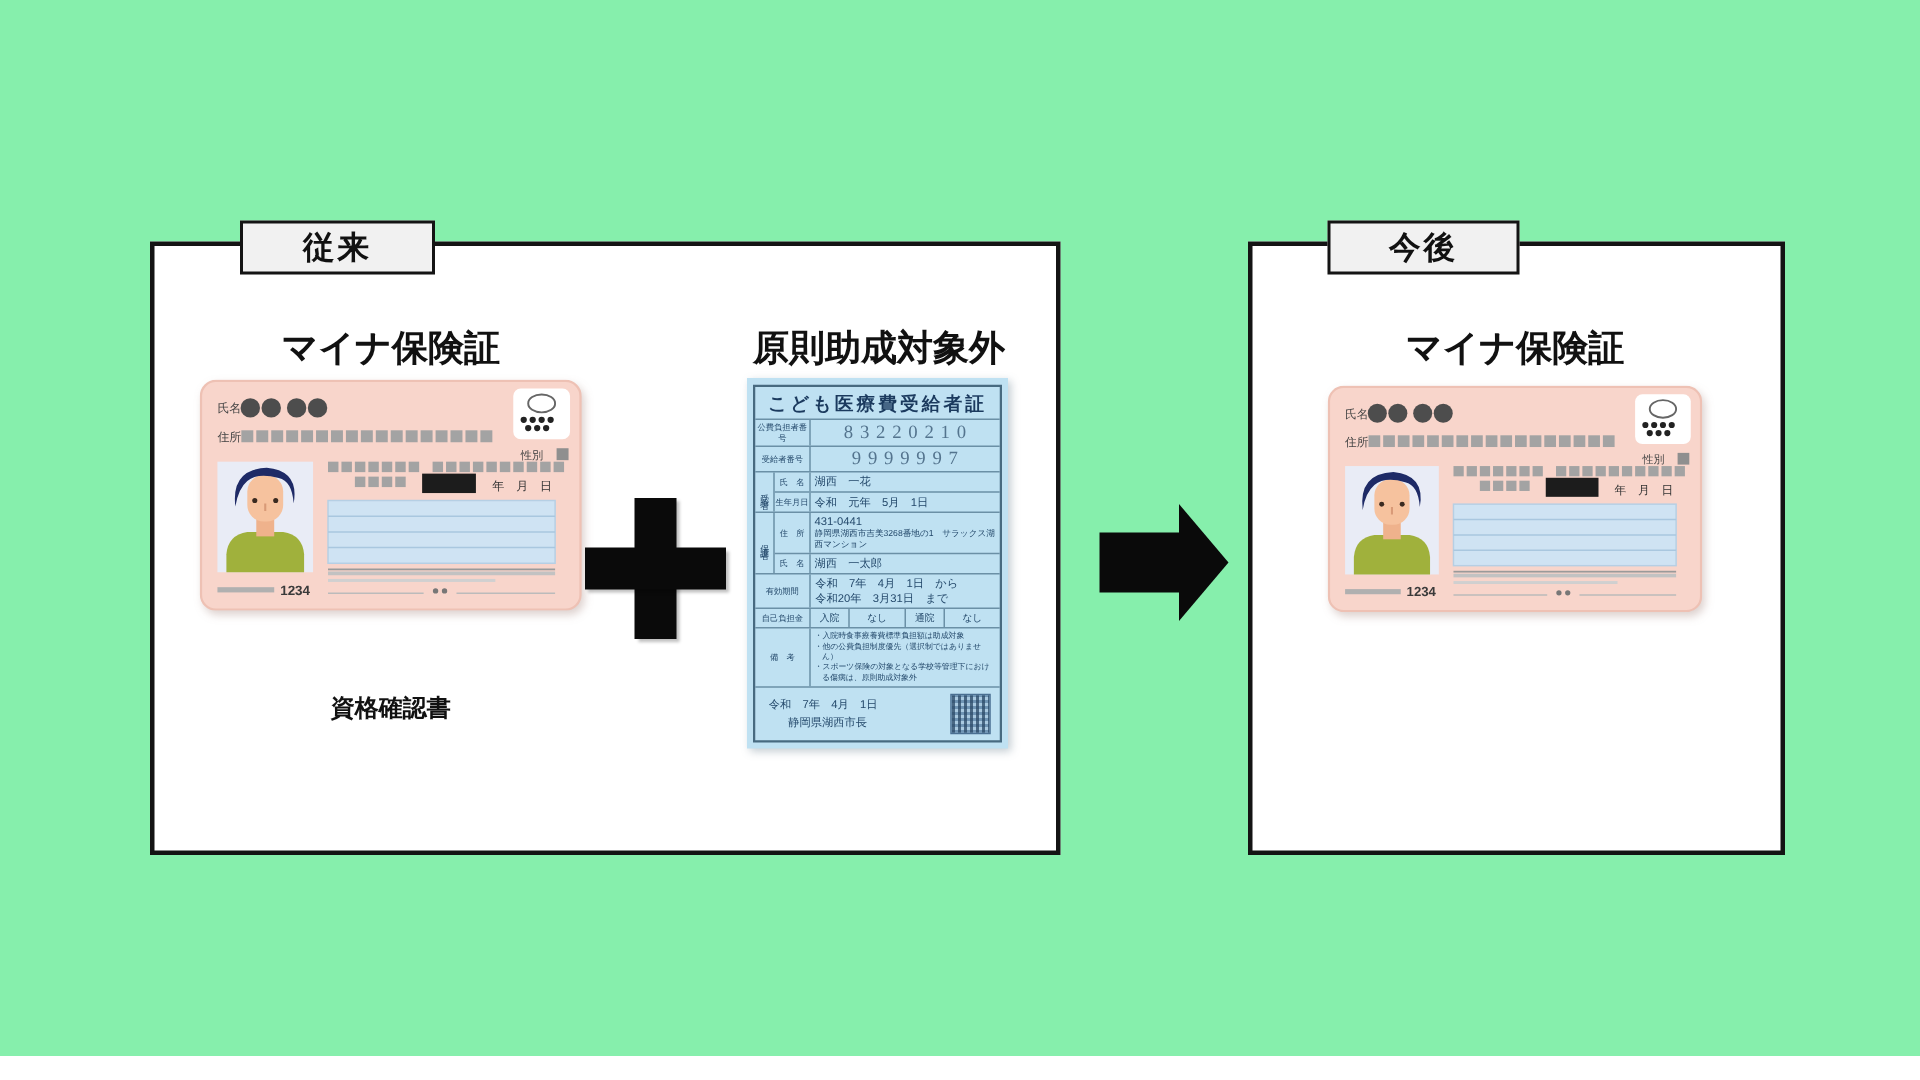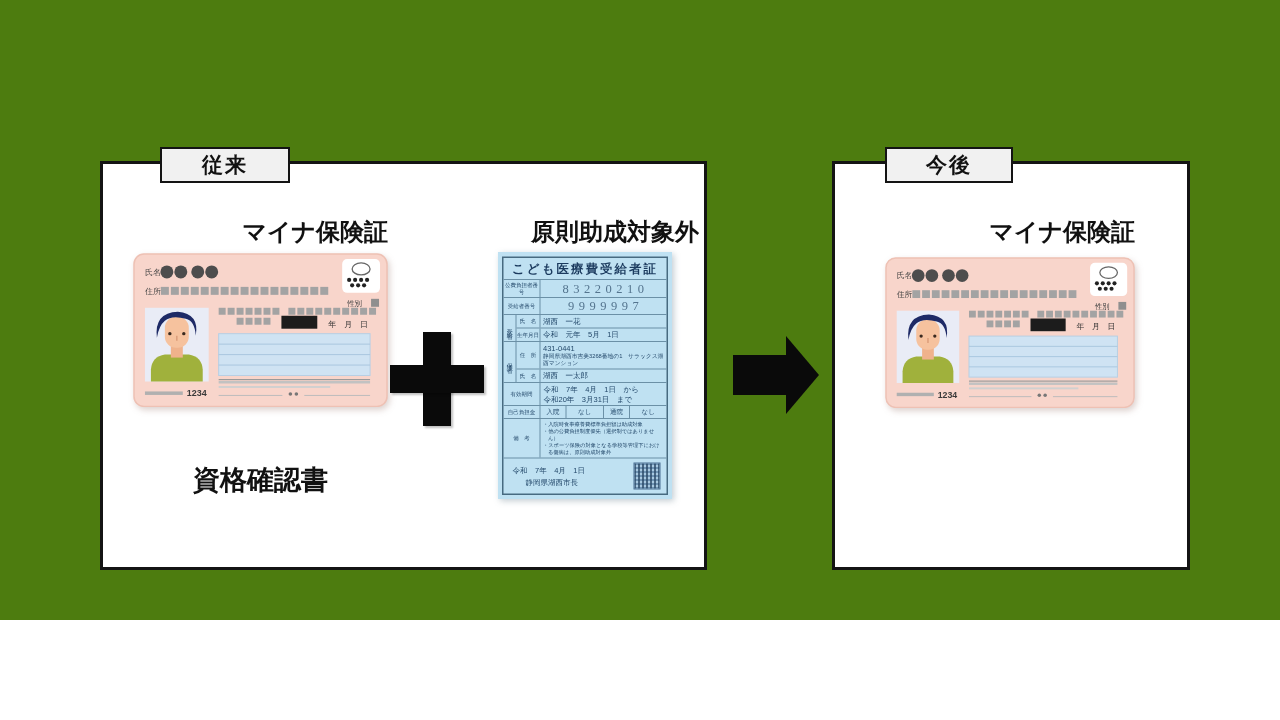--- a/index.html
+++ b/index.html
@@ -1,38 +1,38 @@
 <!DOCTYPE html>
 <html><head>
 <meta charset="utf-8">
 <style>
   * { margin:0; padding:0; box-sizing:border-box; }
   html,body { width:1280px; height:720px; background:#fff; font-family:"Liberation Sans", sans-serif; }
-  .canvas { position:relative; width:1280px; height:620px; background:#4d7c0f; overflow:hidden; }
+  .canvas { position:relative; width:1280px; height:704px; background:#86efac; overflow:hidden; }
 
   
   .panel { position:absolute; border:3px solid #141414; background:#fff; }
   .panel-old { left:100px; top:161px; width:607px; height:409px; }
   .panel-new { left:832px; top:161px; width:358px; height:409px; }
 
   .tag-box { position:absolute; height:36px; background:#f1f1f1; border:2.5px solid #141414;
              display:flex; align-items:center; justify-content:center;
              font-size:21px; font-weight:600; color:#111; letter-spacing:2px; z-index:5; }
   .tag-old { left:160px; top:147px; width:130px; }
   .tag-new { left:885px; top:147px; width:128px; }
 
-  .card-title { position:absolute; text-align:right; font-size:24px; font-weight:600; color:#111; }
+  .card-title { position:absolute; text-align:center; font-size:24px; font-weight:600; color:#111; }
   .title-myna-old  { left:133px; top:216px; width:255px; }
   .title-iryo      { left:473px; top:216px; width:226px; }
   .title-myna-new  { left:885px; top:216px; width:250px; }
 
   .or-text  { position:absolute; left:133px; top:416px; width:255px; text-align:center;
               font-size:19px; color:#111; }
   .alt-doc  { position:absolute; left:133px; top:462px; width:255px; text-align:center;
-              font-size:27px; font-weight:700; color:#111; }
+              font-size:16px; font-weight:700; color:#111; }
 
   .caption { position:absolute; left:862px; top:438px; width:320px;
              font-size:21px; line-height:28px; color:#111; }
 
   
   .myna-card { position:absolute; filter:drop-shadow(2px 3px 3px rgba(120,70,60,.25)); }
   .myna-left  { left:133px; top:253px; width:255px; }
   .myna-right { left:885px; top:257px; width:250px; }
   .myna-card svg { display:block; width:100%; height:auto; }
 

